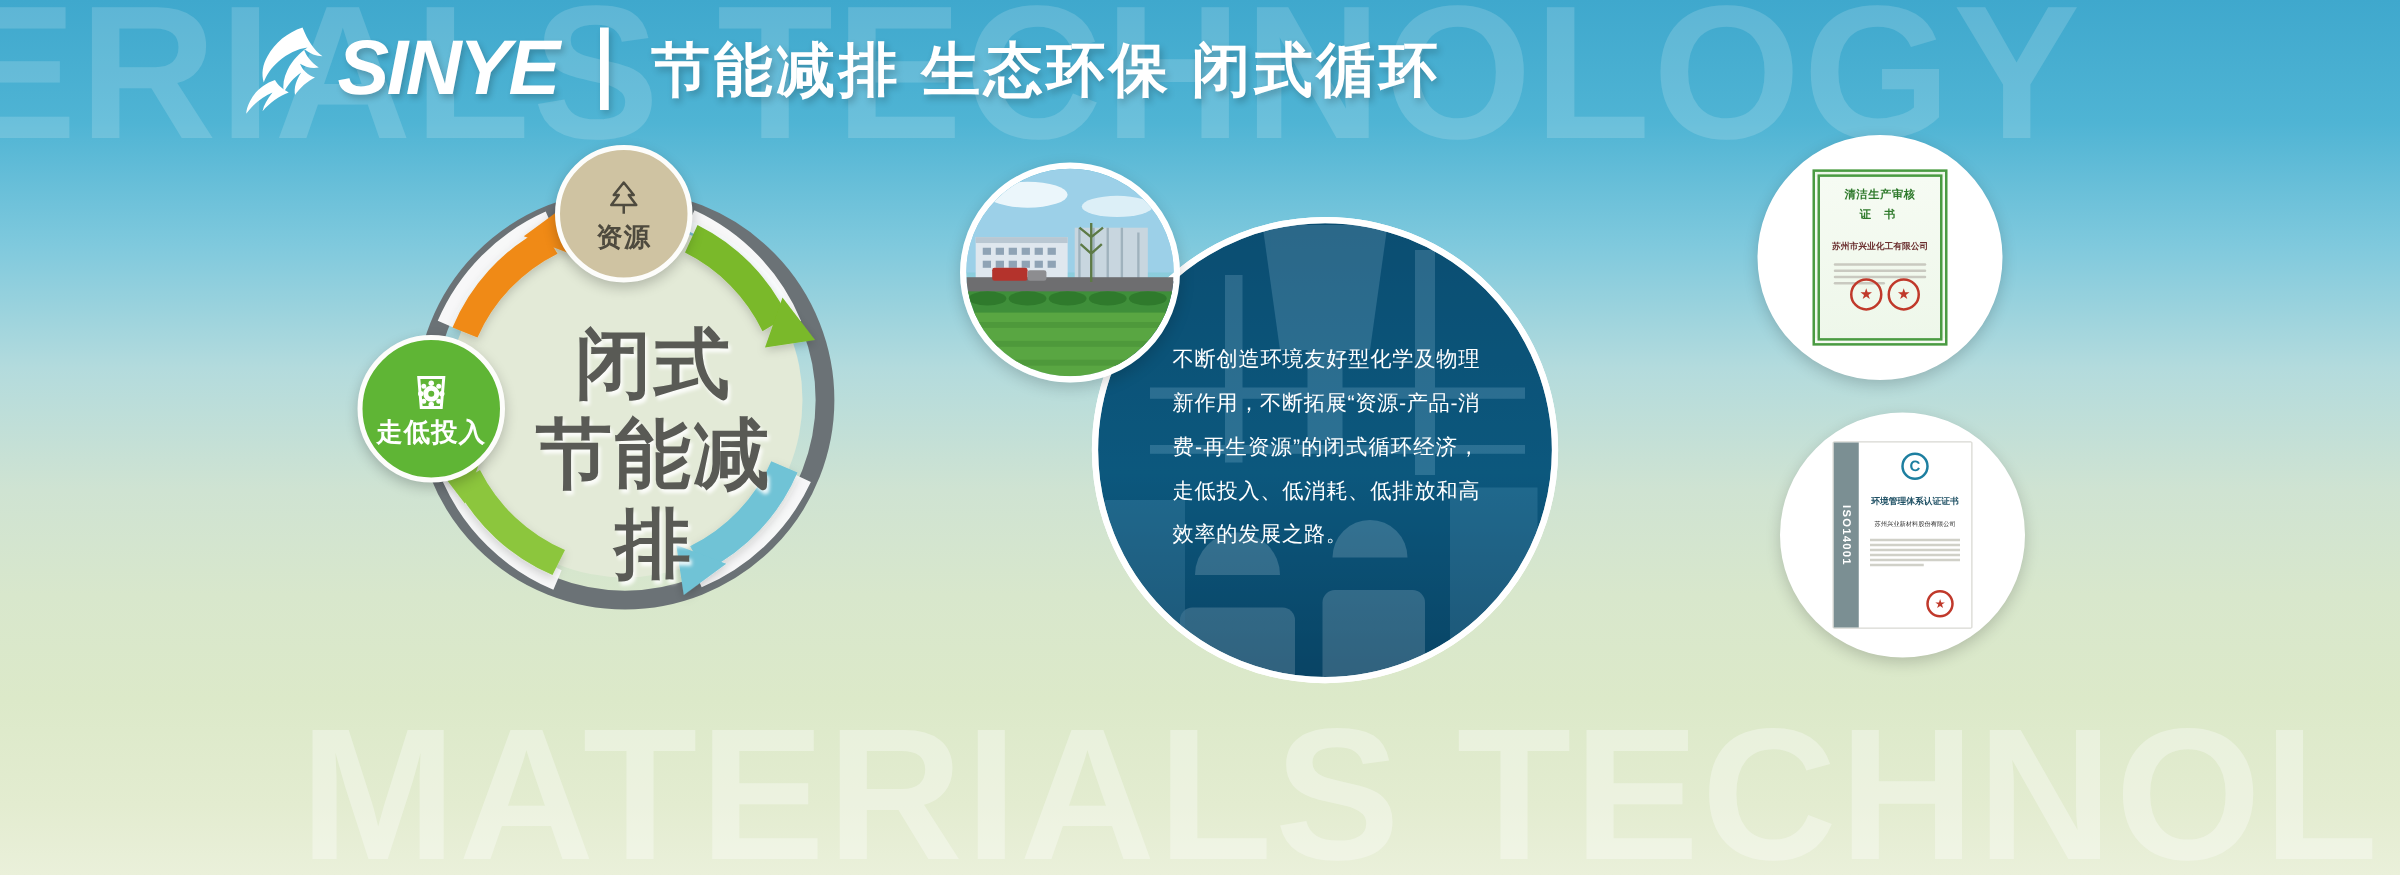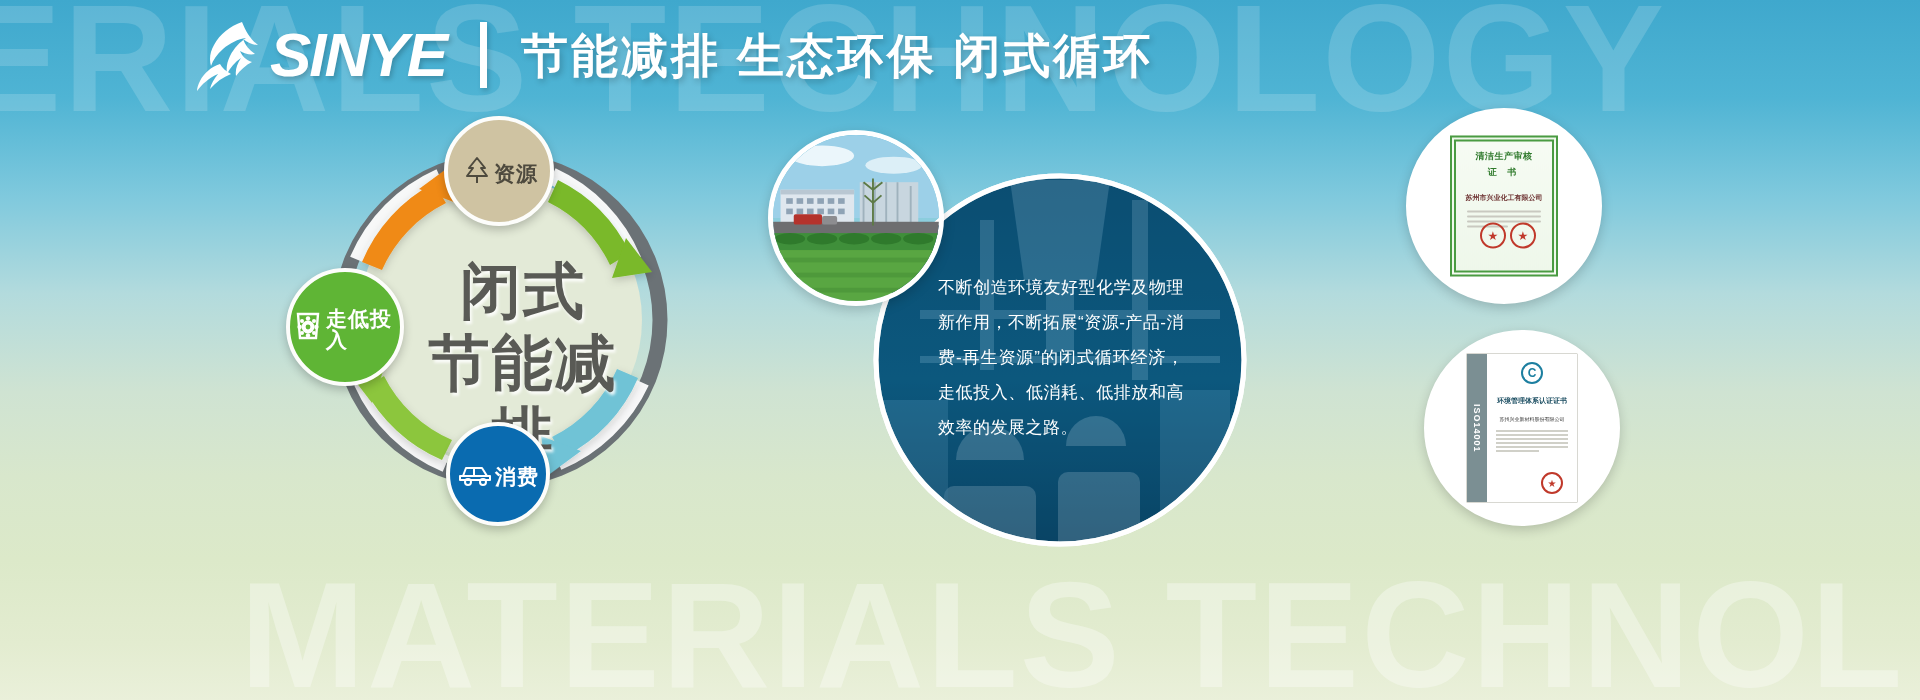--- a/index.html
+++ b/index.html
@@ -85,21 +85,21 @@
   .diagram {
     position: absolute;
     left: 300px; top: 120px;
     width: 400px; height: 400px;
     z-index: 20;
   }
   .node {
     position: absolute;
     border-radius: 50%;
     display: flex;
-    flex-direction: row;
+    flex-direction: column;
     align-items: center;
     justify-content: center;
     border: 4px solid #fdfdfb;
     box-shadow: 0 4px 10px rgba(0,0,0,0.22);
     color: #ffffff;
   }
   .node .node-label {
     font-size: 21px;
     font-weight: 600;
     letter-spacing: 1px;
@@ -278,36 +278,20 @@
           <g fill="none" stroke="#4e4a3e" stroke-width="2" stroke-linejoin="round">
             <path d="M17 4 L9 14 L13 14 L7 22 L27 22 L21 14 L25 14 Z"></path>
             <path d="M17 22 L17 29"></path>
           </g>
         </svg>
       </span>
       <span class="node-label">资源</span>
     </div>
 
 
-    <div class="node node-consume">
-      <span>
-        <svg width="38" height="26" viewBox="0 0 38 26">
-          <g fill="none" stroke="#ffffff" stroke-width="2" stroke-linejoin="round">
-            <path d="M6 15 L9 7 L25 7 L30 15"></path>
-            <path d="M3 15 L33 15 L33 19 L3 19 Z"></path>
-            <path d="M17 7 L17 15"></path>
-          </g>
-          <g fill="none" stroke="#ffffff" stroke-width="2">
-            <circle cx="11" cy="21" r="3"></circle>
-            <circle cx="26" cy="21" r="3"></circle>
-          </g>
-        </svg>
-      </span>
-      <span class="node-label">消费</span>
-    </div>
 
     <div class="node node-renew">
       <span>
         <svg width="36" height="34" viewBox="0 0 36 34">
           <path d="M8 4 L28 4 L26 28 L10 28 Z" fill="none" stroke="#ffffff" stroke-width="2.4"></path>
           <g fill="#ffffff">
             <circle cx="18" cy="17" r="6.4"></circle>
             <circle cx="18" cy="8.5" r="2.2"></circle>
               <circle cx="18" cy="25.5" r="2.2"></circle>
             <circle cx="9.6" cy="17" r="2.2"></circle>

